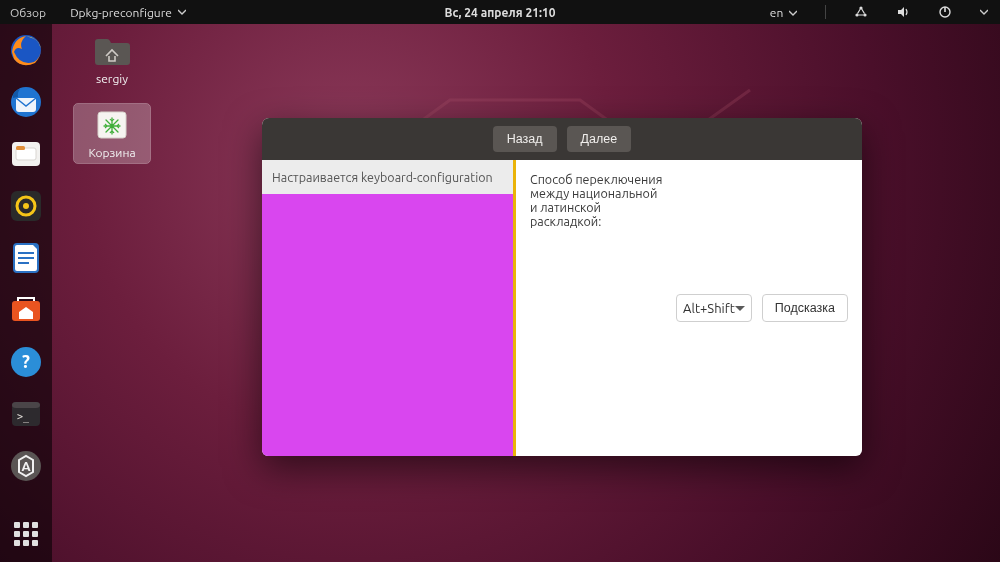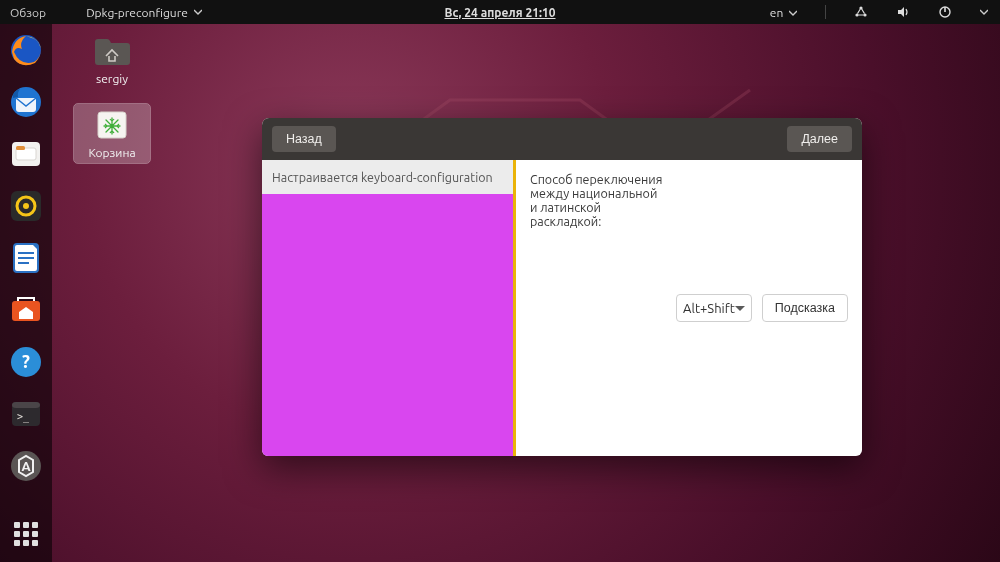--- a/index.html
+++ b/index.html
@@ -12,24 +12,24 @@
   
   .wallpaper-shape { position: absolute; pointer-events: none; opacity: 0.25; }
   .wallpaper-shape svg { display: block; }
 
   
   .topbar {
     position: absolute; top:0; left:0; right:0; height: 24px;
     background: #111111; color: #dddddd; font-size: 12px;
     display: flex; align-items: center; z-index: 50;
   }
-  .topbar .tb-left  { display:flex; align-items:flex-end; gap: 16px; padding-left: 10px; }
+  .topbar .tb-left  { display:flex; align-items:flex-end; gap: 0; padding-left: 10px; }
   .topbar .tb-overview { color: #cccccc; }
   .topbar .tb-app    { display:flex; align-items:center; gap:6px;margin-left:24px; }
-  .topbar .tb-center { position:absolute; left:50%; transform:translateX(-50%); font-weight:600;text-decoration:underline; }
+  .topbar .tb-center { position:absolute; left:50%; transform:translateX(-50%); font-weight:600; }
   .topbar .tb-right  { margin-left:auto; display:flex; align-items:center; gap:28px; padding-right:12px; }
   .tb-divider { width:1px; height:14px; background:#444; }
   .tb-icon { width:14px; height:14px; display:flex; align-items:center; justify-content:center; }
 
   
   .dock {
     position:absolute; top:24px; left:0; bottom:0; width:52px;
     background: rgba(0,0,0,0.55);
     display:flex; flex-direction:column; align-items:center;
     padding-top:6px; gap:12px; z-index:40;
@@ -47,21 +47,21 @@
   .folder-ico, .trash-ico { width:40px; height:34px; display:flex; align-items:center; justify-content:center; }
 
   
   .dialog {
     position:absolute; left:262px; top:118px; width:600px; height:338px;
     background:#ffffff; border-radius:7px 7px 6px 6px; overflow:hidden;
     box-shadow: 0 12px 36px rgba(0,0,0,0.55);
     z-index:60; color:#3a3a3a; font-size:13px;
   }
   .dlg-titlebar {
-    height:42px; background:#3a3735; display:flex; align-items:center; justify-content:space-between;
+    height:42px; background:#3a3735; display:flex; align-items:center; justify-content:center;
     gap:10px; padding:0 10px;
   }
   .dlg-btn {
     background:#5a5653; color:#f0eeec; border:none; border-radius:4px;
     padding:6px 14px; font-size:12.5px; cursor:pointer;
   }
   .dlg-body { display:flex; height:calc(100% - 42px); }
   .dlg-sidebar { width:254px; background:#d946ef; border-right:3px solid #eab308; }
   .dlg-side-item {
     padding:10px 10px; font-size:12.5px; color:#555; background:#ececec;

